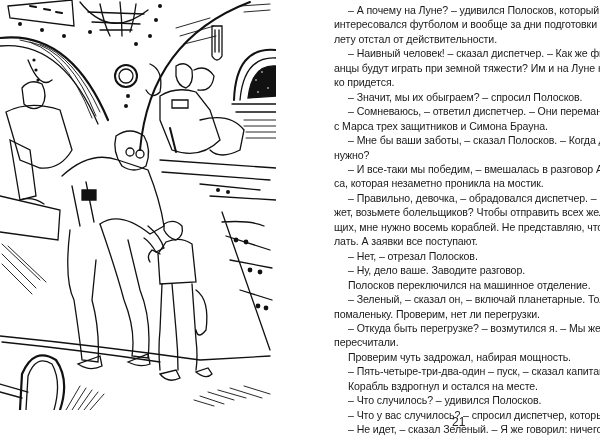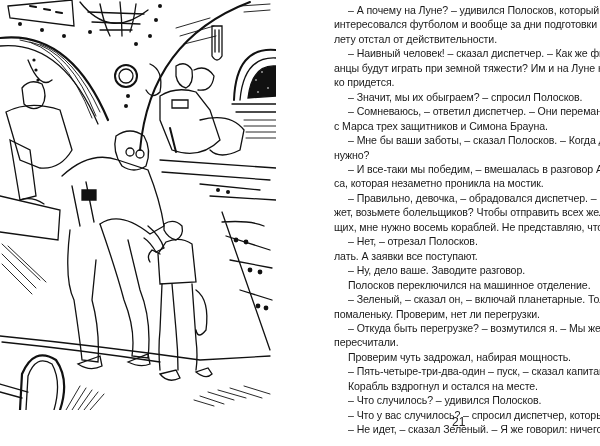--- a/index.html
+++ b/index.html
@@ -168,22 +168,22 @@
     <span class="line indent last">– Значит, мы их обыграем? – спросил Полосков.</span>
     <span class="line indent">– Сомневаюсь, – ответил диспетчер. – Они переманили</span>
     <span class="line last">с Марса трех защитников и Симона Брауна.</span>
     <span class="line indent">– Мне бы ваши заботы, – сказал Полосков. – Когда даете</span>
     <span class="line last">нужно?</span>
     <span class="line indent">– И все-таки мы победим, – вмешалась в разговор Али-</span>
     <span class="line last">са, которая незаметно проникла на мостик.</span>
     <span class="line indent">– Правильно, девочка, – обрадовался диспетчер. – Мо-</span>
     <span class="line">жет, возьмете болельщиков? Чтобы отправить всех желаю-</span>
     <span class="line">щих, мне нужно восемь кораблей. Не представляю, что де-</span>
+    <span class="line last">лать. А заявки все поступают.</span>
     <span class="line indent last">– Нет, – отрезал Полосков.</span>
-    <span class="line last">лать. А заявки все поступают.</span>
     <span class="line indent last">– Ну, дело ваше. Заводите разговор.</span>
     <span class="line indent last">Полосков переключился на машинное отделение.</span>
     <span class="line indent">– Зеленый, – сказал он, – включай планетарные. Только</span>
     <span class="line last">помаленьку. Проверим, нет ли перегрузки.</span>
     <span class="line indent">– Откуда быть перегрузке? – возмутился я. – Мы же все</span>
     <span class="line last">пересчитали.</span>
     <span class="line indent last">Проверим чуть задрожал, набирая мощность.</span>
     <span class="line indent last">– Пять-четыре-три-два-один – пуск, – сказал капитан.</span>
     <span class="line indent last">Корабль вздрогнул и остался на месте.</span>
     <span class="line indent last">– Что случилось? – удивился Полосков.</span>

